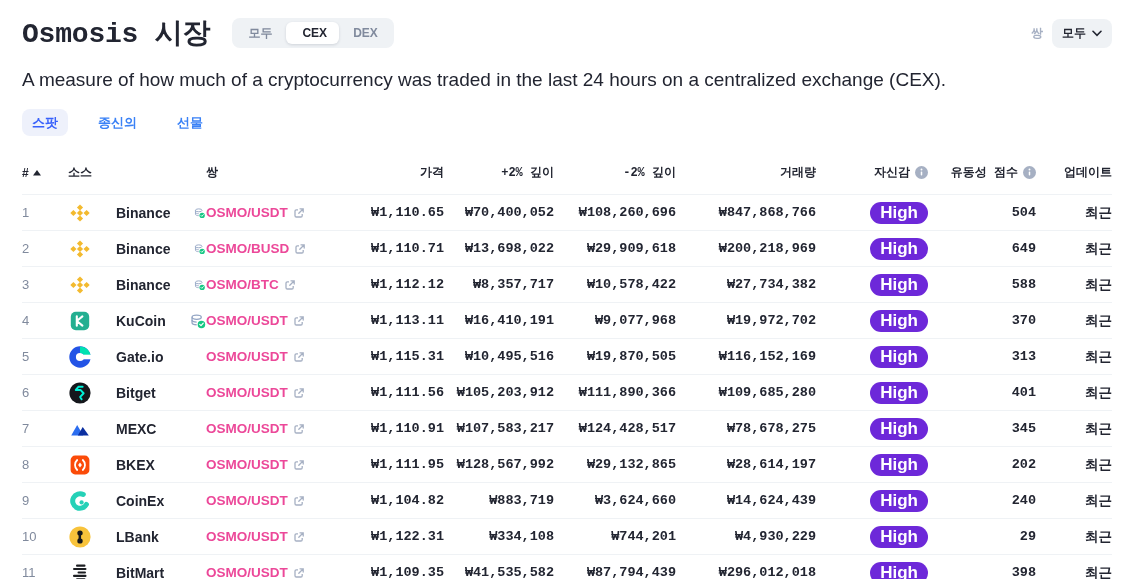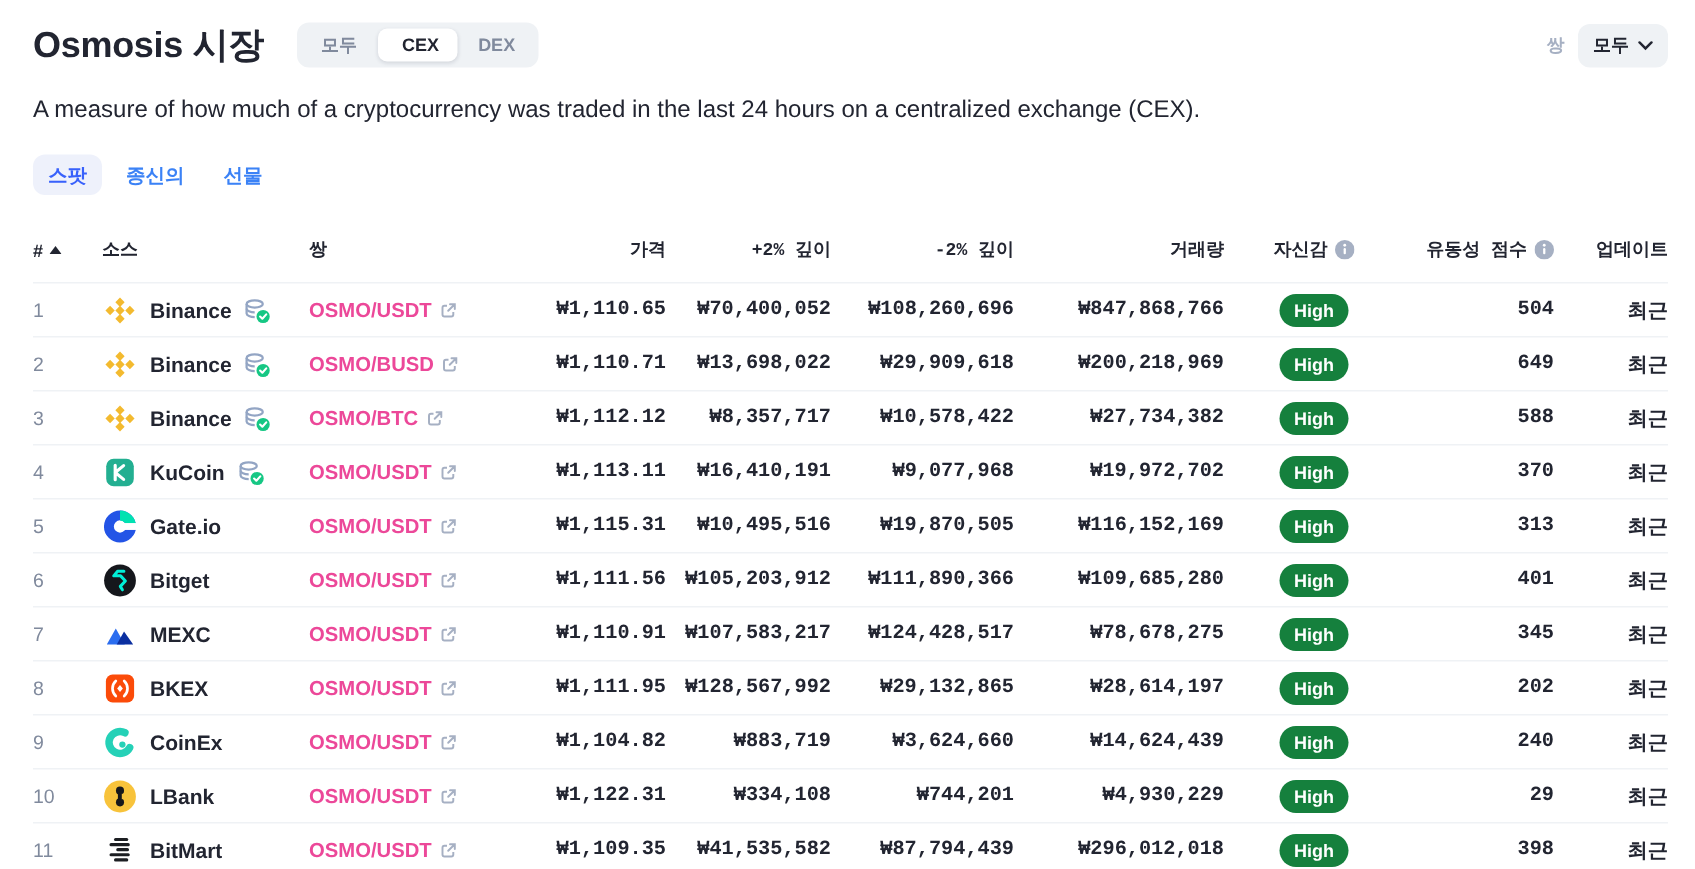--- a/index.html
+++ b/index.html
@@ -6,81 +6,81 @@
   html,body { background:#fff; }
   body {
     width:1130px; height:579px; overflow:hidden;
     font-family:"Liberation Sans", sans-serif;
     color:#222531;
   }
   .page { padding:14px 18px 0 22px; }
 
   
   .topbar { display:flex; align-items:center; }
-  .page-title { font-size:24px; font-weight:800; letter-spacing:-0.2px; }
+  .page-title { font-size:28px; font-weight:800; letter-spacing:-0.2px;font-family:Liberation Mono, monospace; }
   .segmented {
     margin-left:22px; background:#eff2f5; border-radius:8px;
     padding:4px; display:flex; gap:2px; align-items:center;
   }
   .seg-opt {
     padding:4px 12px; font-size:12px; font-weight:700; color:#808a9d;
     border-radius:6px; cursor:pointer; line-height:14px;
   }
   .seg-opt.active { background:#fff; color:#222531; box-shadow:0 1px 3px rgba(20,30,55,.14);padding-left:16px; }
 
   .topbar-right { margin-left:auto; display:flex; align-items:center; gap:9px; }
   .pair-filter-label { font-size:12px; font-weight:600; color:#a6b0c3; }
   .dropdown-btn {
     background:#eff2f5; border:none; border-radius:8px; padding:6px 10px;
     display:flex; align-items:center; gap:6px; font-size:12px; font-weight:700;
     color:#222531; cursor:pointer; font-family:inherit;
   }
 
   
-  .description { margin-top:19px; font-size:16px; line-height:17px; color:#222531; }
+  .description { margin-top:19px; font-size:19px; line-height:17px; color:#222531; }
 
   
-  .tabs { margin-top:21px; display:flex; gap:6px; align-items:center; }
+  .tabs { margin-top:21px; display:flex; gap:20px; align-items:center; }
   .tab {
     font-size:13px; font-weight:600; color:#3b82f6; padding:6px 10px;
     border-radius:8px; cursor:pointer; line-height:15px;
   }
   .tab.active { color:#3861fb; background:#eef1fb; }
 
   
   table { margin-top:18px; width:1090px; border-collapse:collapse; table-layout:fixed; }
   thead th {
     font-size:12px; font-weight:700; color:#222531; padding:10px 0 13px;
     border-bottom:1px solid #eff2f5; white-space:nowrap;
   }
   th.left, td.left { text-align:left; }
   th.right, td.right { text-align:right; }
-  th.center, td.center { text-align:center; }
+  th.center, td.center { text-align:right; }
   td {
     height:36px; border-bottom:1px solid #eff2f5; font-size:13.5px;
     font-weight:600; color:#222531; white-space:nowrap; padding:0;
   }
   td.pad-r, th.pad-r { padding-right:8px;font-family:Liberation Mono, monospace; }
   .rank-header { display:inline-flex; align-items:center; gap:4px; }
   td.rank { color:#808a9d; font-weight:500; font-size:13px; }
   .header-with-info { display:inline-flex; align-items:center; gap:5px; }
 
-  .source-cell { display:flex; align-items:center; gap:8px; }
+  .source-cell { display:flex; align-items:center; gap:24px; }
   .logo-slot { width:24px; height:24px; display:inline-flex; }
   .logo-slot svg { width:24px; height:24px; }
   .exchange-name { font-weight:700; font-size:14px; color:#222531; cursor:pointer; }
   .reserves-icon { display:inline-flex; }
 
   .pair-link {
     display:inline-flex; align-items:center; gap:5px; text-decoration:none;
     color:#ec4899; font-weight:700; font-size:13.5px; cursor:pointer;
   }
 
   .badge-high {
-    display:inline-block; background:#15803d; color:#fff; font-size:12px;
+    display:inline-block; background:#6d28d9; color:#fff; font-size:17px;
     font-weight:700; padding:4px 10px; border-radius:12px; line-height:14px;
   }
 </style>
 </head>
 <body>
 
 <div class="page">
 
   <div class="topbar">
     <h1 class="page-title">Osmosis 시장</h1>

